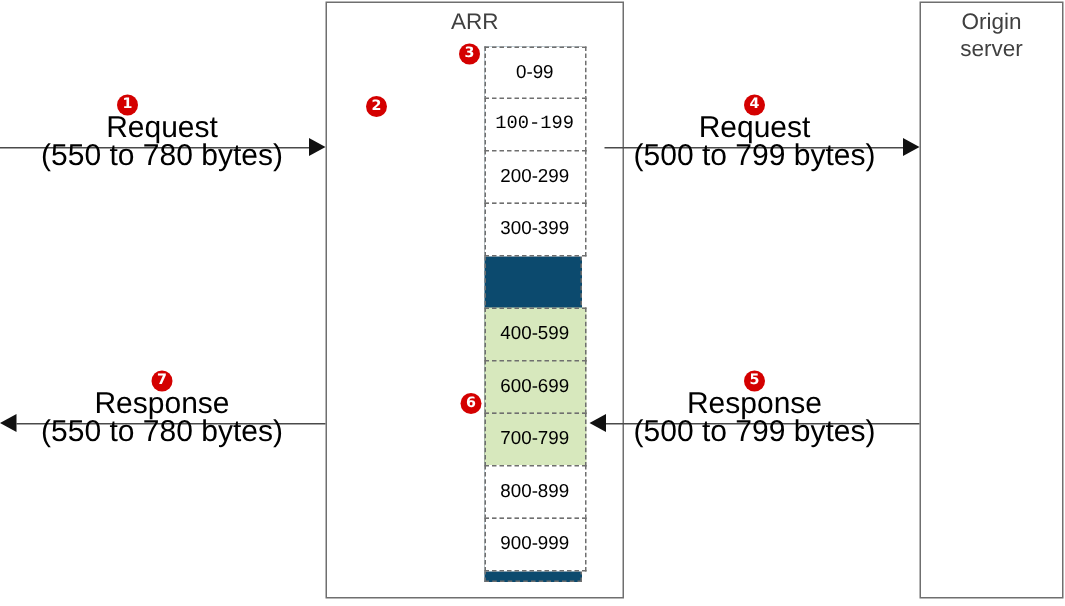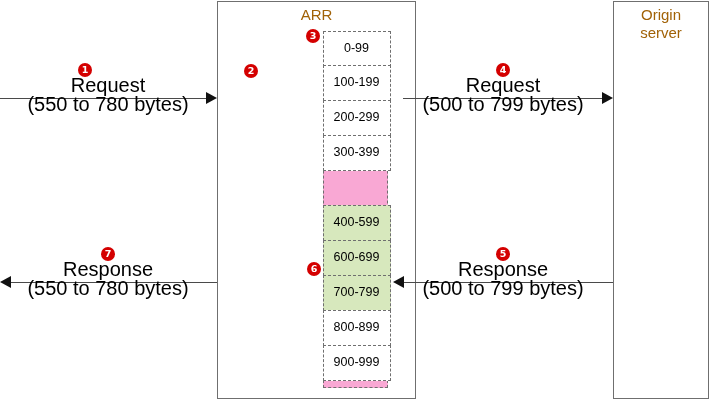--- a/index.html
+++ b/index.html
@@ -21,29 +21,29 @@
     border:1.5px solid #6f6f6f;
     background:#ffffff;
     box-sizing:border-box;
   }
   .node-title{
     position:absolute;
     left:0;right:0;
     text-align:center;
     font-size:15px;
     line-height:18px;
-    color:#a16207;
+    color:#404040;
   }
 
   
   .cache-col{
     position:absolute;
     border:1.5px dashed #6f6f6f;
     box-sizing:border-box;
-    background:#f9a8d4;
+    background:#0c4a6e;
   }
   .cache-cell{
     position:absolute;
     left:-1.5px;
     width:68px;
     box-sizing:border-box;
     border:1.5px dashed #6f6f6f;
     background:#ffffff;
     font-size:12.5px;
     line-height:33px;
@@ -101,21 +101,21 @@
 
   <div class="node-box abs" style="left:217px;top:1px;width:199px;height:398px;"></div>
   <div class="node-title" style="left:217px;top:6px;width:199px;">ARR</div>
 
   <div class="node-box abs" style="left:613px;top:1px;width:96px;height:398px;"></div>
   <div class="node-title" style="left:613px;top:24px;width:96px;">server</div>
   <div class="node-title" style="left:613px;top:6px;width:96px;">Origin</div>
 
   <div class="cache-col" style="left:323px;top:31px;width:65px;height:357px;">
     <div class="cache-cell" style="top:-1.5px;height:36px;">0-99</div>
-    <div class="cache-cell" style="top:33px;height:36px;">100-199</div>
+    <div class="cache-cell" style="top:33px;height:36px;font-family:Liberation Mono, monospace;">100-199</div>
     <div class="cache-cell" style="top:68px;height:36px;">200-299</div>
     <div class="cache-cell" style="top:103px;height:36px;">300-399</div>
     <div class="cache-cell hit" style="top:173px;height:36px;">400-599</div>
     <div class="cache-cell hit" style="top:208px;height:36px;">600-699</div>
     <div class="cache-cell hit" style="top:243px;height:36px;">700-799</div>
     <div class="cache-cell" style="top:278px;height:36px;">800-899</div>
     <div class="cache-cell" style="top:313px;height:36px;text-align:center;">900-999</div>
   </div>
 
   <div class="arrow-line" style="left:0px;top:98px;width:206px;"></div>

